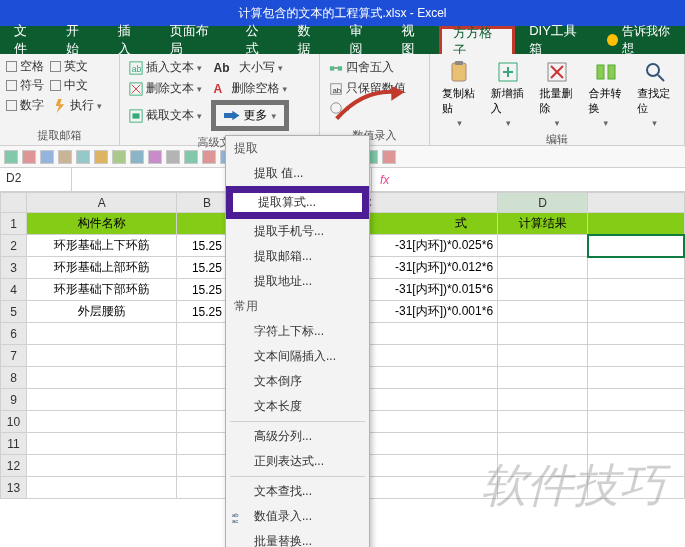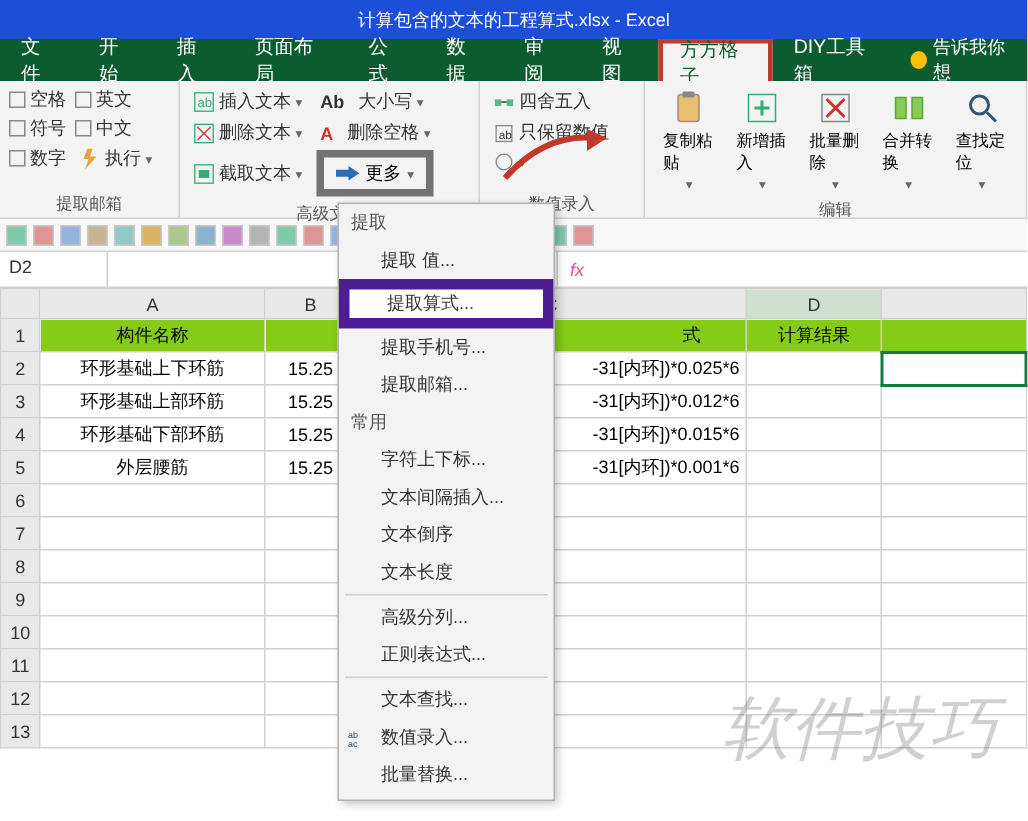--- a/index.html
+++ b/index.html
@@ -415,20 +415,21 @@
   </table>
 </div>
 
 <div class="dropdown">
   <div class="dd-title">提取</div>
   <div id="dd1">
       <div class="dd-item">提取  值...</div>
       <div class="dd-item hl">提取算式...</div>
       <div class="dd-item">提取手机号...</div>
       <div class="dd-item">提取邮箱...</div>
+      <div class="dd-item">提取地址...</div>
     </div>
   <div class="dd-title">常用</div>
   <div id="dd2">
       <div class="dd-item">
         <span>字符上下标...</span>
       </div>
       <div class="dd-item">
         <span>文本间隔插入...</span>
       </div>
       <div class="dd-item">

